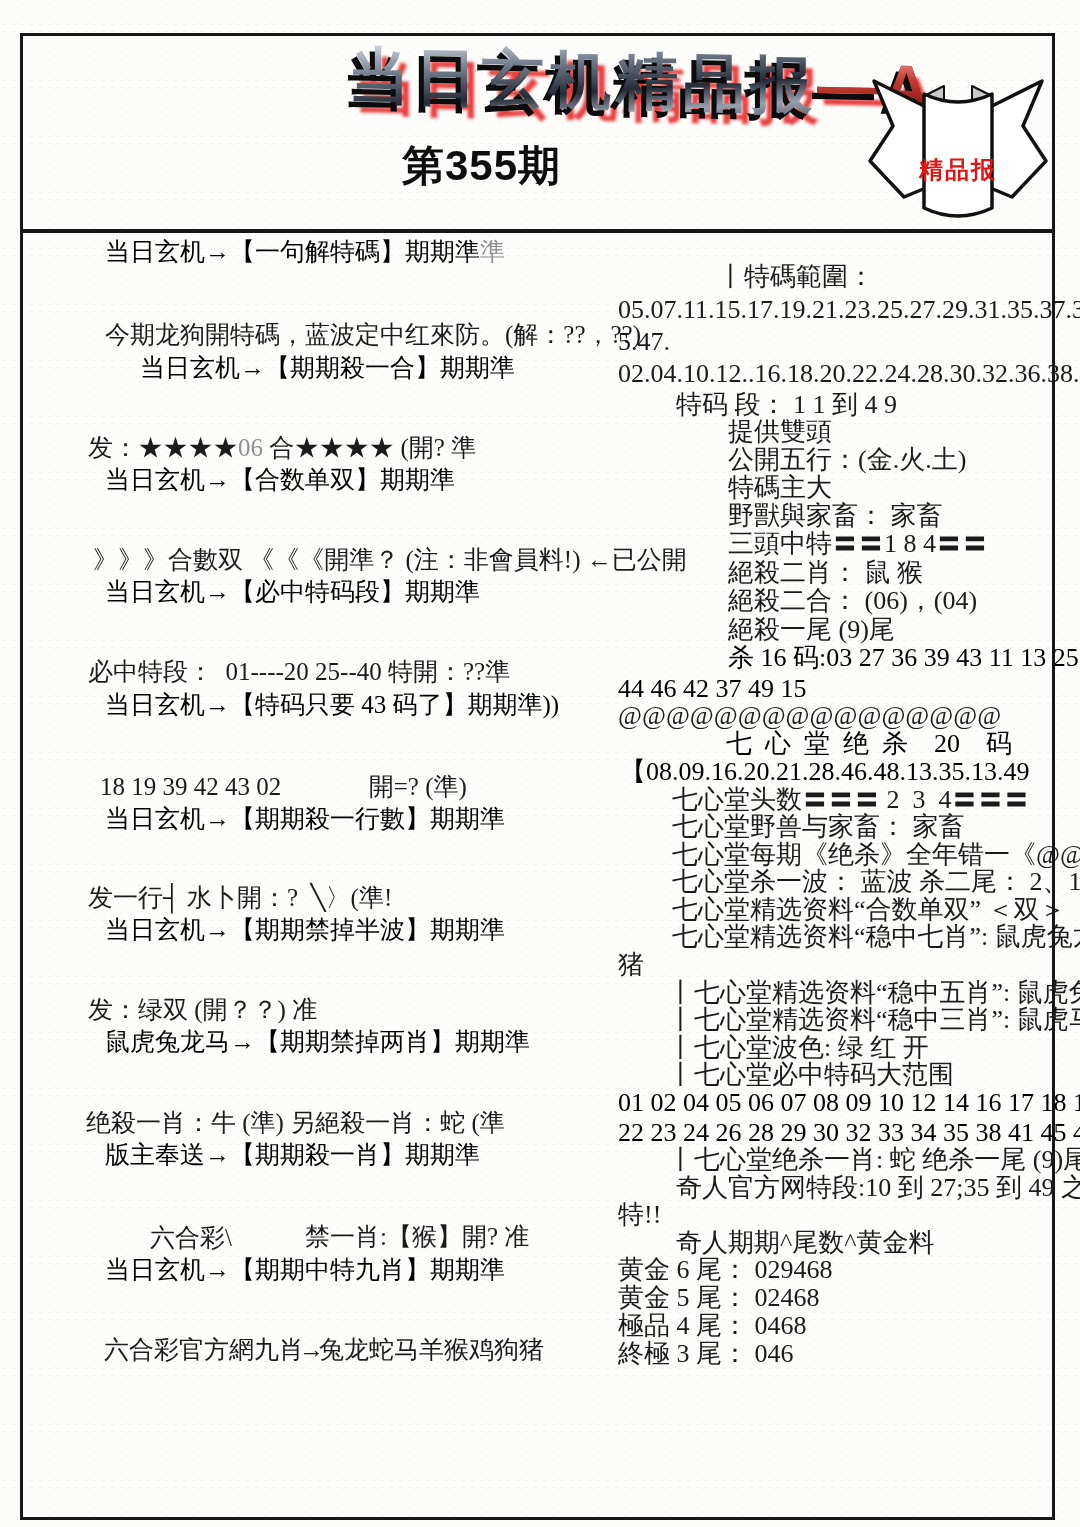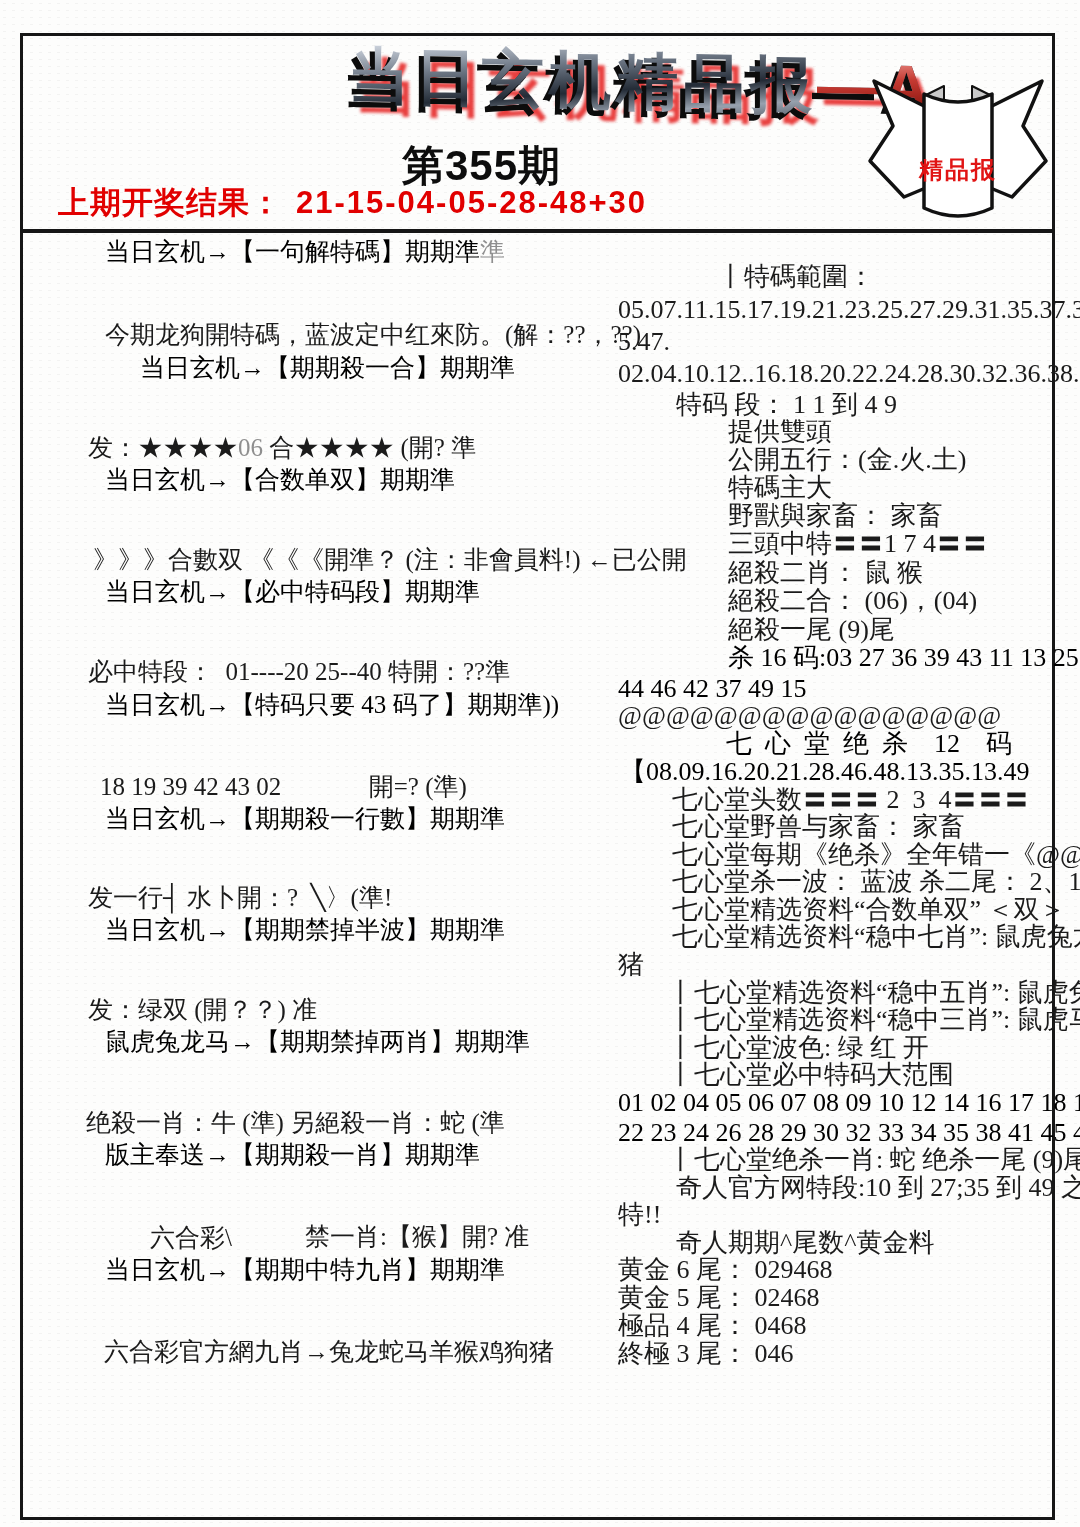--- a/index.html
+++ b/index.html
@@ -58,21 +58,20 @@
   <div class="divider"></div>
 
   <div class="title-wrap">
     <div class="title-layer tl-red"><span>当日玄机精品报</span><span class="suffix">—A</span></div>
     <div class="title-layer tl-dark"><span>当日玄机精品报</span><span class="suffix">—A</span></div>
     <div class="title-layer tl-top"><span>当日玄机精品报</span><span class="suffix">—A</span></div>
   </div>
 
   <div class="issue">第355期</div>
 
-  <div class="last-result"><span>上期开奖结果：</span><span class="nums">21-15-04-05-28-48+30</span></div>
 
   <svg class="ribbon" viewBox="0 0 192 164">
     <g stroke="#111" stroke-width="3.5" stroke-linejoin="round">
       <path d="M66 42 L12 15 L31 60 L8 95 L42 131 L66 121 Z" fill="#ffffff"></path>
       <path d="M126 42 L180 15 L161 60 L184 95 L150 131 L126 121 Z" fill="#ffffff"></path>
       <path d="M62 30 L82 20 L82 52 Z" fill="#c9c9c9" stroke-width="2"></path>
       <path d="M130 30 L110 20 L110 52 Z" fill="#c9c9c9" stroke-width="2"></path>
       <path d="M62 28 Q96 44 130 28 L130 142 Q96 158 62 142 Z" fill="#ffffff"></path>
     </g>
     <text x="96" y="112" text-anchor="middle" font-size="24" font-weight="bold" fill="#e11414" letter-spacing="2" font-family="Liberation Sans, sans-serif">精品报</text>
@@ -92,40 +91,40 @@
       <div class="line bold" style="left: 105px; top: 820px;"><span>当日玄机→【期期殺一行數】期期準</span></div>
       <div class="line" style="left: 88px; top: 899px;"><span>发一行┤ 水卜開：?  ╲〉(準!</span></div>
       <div class="line bold" style="left: 105px; top: 931px;"><span>当日玄机→【期期禁掉半波】期期準</span></div>
       <div class="line" style="left: 88px; top: 1011px;"><span>发：绿双 (開？？) 准</span></div>
       <div class="line bold" style="left: 105px; top: 1043px;"><span>鼠虎兔龙马→【期期禁掉两肖】期期準</span></div>
       <div class="line" style="left: 86px; top: 1124px;"><span>绝殺一肖：牛 (準) 另絕殺一肖：蛇 (準</span></div>
       <div class="line bold" style="left: 105px; top: 1156px;"><span>版主奉送→【期期殺一肖】期期準</span></div>
       <div class="line" style="left: 150px; top: 1239px;"><span>六合彩\</span></div>
       <div class="line" style="left: 305px; top: 1238px;"><span>禁一肖:【猴】開? 准</span></div>
       <div class="line bold" style="left: 105px; top: 1271px;"><span>当日玄机→【期期中特九肖】期期準</span></div>
-      <div class="line" style="left: 104px; top: 1353px;"><span>六合彩官方網九肖→兔龙蛇马羊猴鸡狗猪</span></div>
+      <div class="line" style="left: 104px; top: 1353px; font-family: Liberation Mono, monospace;"><span>六合彩官方網九肖→兔龙蛇马羊猴鸡狗猪</span></div>
     </div>
   <div id="right-lines">
       <div class="line" style="left: 718px; top: 278px;"><span>丨特碼範圍：</span></div>
       <div class="line" style="left: 618px; top: 311px;"><span>05.07.11.15.17.19.21.23.25.27.29.31.35.37.39.41.43.4</span></div>
       <div class="line" style="left: 618px; top: 343px;"><span>5.47.</span></div>
       <div class="line" style="left: 618px; top: 375px;"><span>02.04.10.12..16.18.20.22.24.28.30.32.36.38.40.42</span></div>
       <div class="line" style="left: 676px; top: 406px;"><span>特码 段： 1 1 到 4 9</span></div>
       <div class="line" style="left: 728px; top: 433px;"><span>提供雙頭</span></div>
       <div class="line" style="left: 728px; top: 461px;"><span>公開五行：(金.火.土)</span></div>
       <div class="line" style="left: 728px; top: 489px;"><span>特碼主大</span></div>
       <div class="line" style="left: 728px; top: 517px;"><span>野獸與家畜： 家畜</span></div>
-      <div class="line" style="left: 728px; top: 545px;"><span>三頭中特〓〓1 7 4〓〓</span></div>
+      <div class="line" style="left: 728px; top: 545px;"><span>三頭中特〓〓1 8 4〓〓</span></div>
       <div class="line" style="left: 728px; top: 574px;"><span>絕殺二肖： 鼠 猴</span></div>
       <div class="line" style="left: 728px; top: 602px;"><span>絕殺二合： (06)，(04)</span></div>
       <div class="line" style="left: 728px; top: 631px;"><span>絕殺一尾 (9)尾</span></div>
       <div class="line bold" style="left: 728px; top: 659px;"><span>杀 16 码:03 27 36 39 43 11 13 25 31 40</span></div>
       <div class="line bold" style="left: 618px; top: 690px;"><span>44 46 42 37 49 15</span></div>
       <div class="line" style="left: 618px; top: 717px;"><span>@@@@@@@@@@@@@@@@</span></div>
-      <div class="line bold" style="left: 726px; top: 745px;"><span>七  心  堂  绝  杀    12    码</span></div>
+      <div class="line bold" style="left: 726px; top: 745px;"><span>七  心  堂  绝  杀    20    码</span></div>
       <div class="line bold" style="left: 620px; top: 773px;"><span>【08.09.16.20.21.28.46.48.13.35.13.49</span></div>
       <div class="line" style="left: 672px; top: 801px;"><span>七心堂头数〓〓〓 2  3  4〓〓〓</span></div>
       <div class="line" style="left: 672px; top: 828px;"><span>七心堂野兽与家畜： 家畜</span></div>
       <div class="line" style="left: 672px; top: 856px;"><span>七心堂每期《绝杀》全年错一《@@鼠@@》</span></div>
       <div class="line" style="left: 672px; top: 883px;"><span>七心堂杀一波： 蓝波 杀二尾： 2、1</span></div>
       <div class="line" style="left: 672px; top: 911px;"><span>七心堂精选资料“合数单双” ＜双＞</span></div>
       <div class="line" style="left: 672px; top: 938px;"><span>七心堂精选资料“稳中七肖”: 鼠虎兔龙马鸡</span></div>
       <div class="line" style="left: 618px; top: 966px;"><span>猪</span></div>
       <div class="line" style="left: 668px; top: 994px;"><span>丨七心堂精选资料“稳中五肖”: 鼠虎兔龙马</span></div>
       <div class="line" style="left: 668px; top: 1021px;"><span>丨七心堂精选资料“稳中三肖”: 鼠虎马</span></div>

